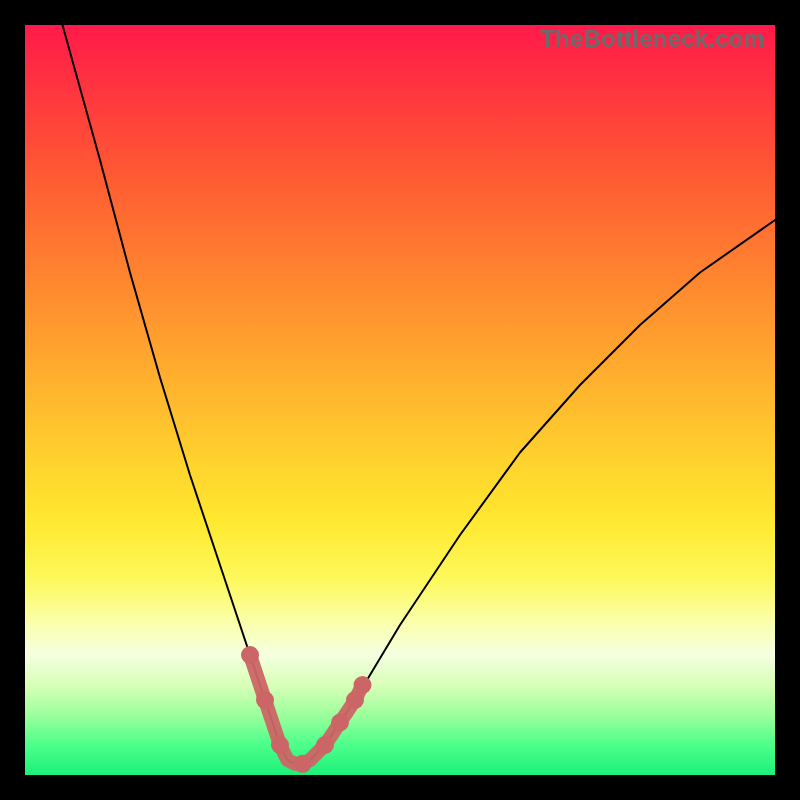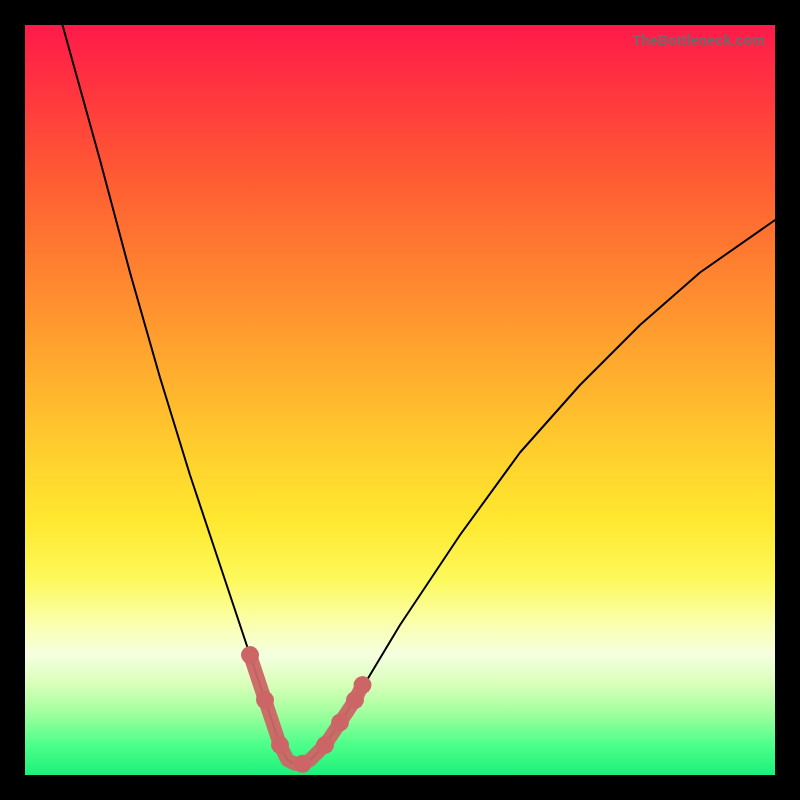--- a/index.html
+++ b/index.html
@@ -34,24 +34,24 @@
       #faffb0 80%,
       #f5ffe0 84%,
       #d8ffb8 88%,
       #9cff9c 92%,
       #4cff8a 96%,
       #1cf07a 100%
     );
   }
   .watermark {
     position: absolute;
-    top: 7px;
+    top: 0;
     right: 10px;
     font-family: Arial, Helvetica, sans-serif;
-    font-size: 14px;
+    font-size: 24px;
     font-weight: 600;
     color: #6b6b6b;
     letter-spacing: 0.2px;
   }
   svg.overlay {
     position: absolute;
     left: 0;
     top: 0;
     width: 750px;
     height: 750px;

